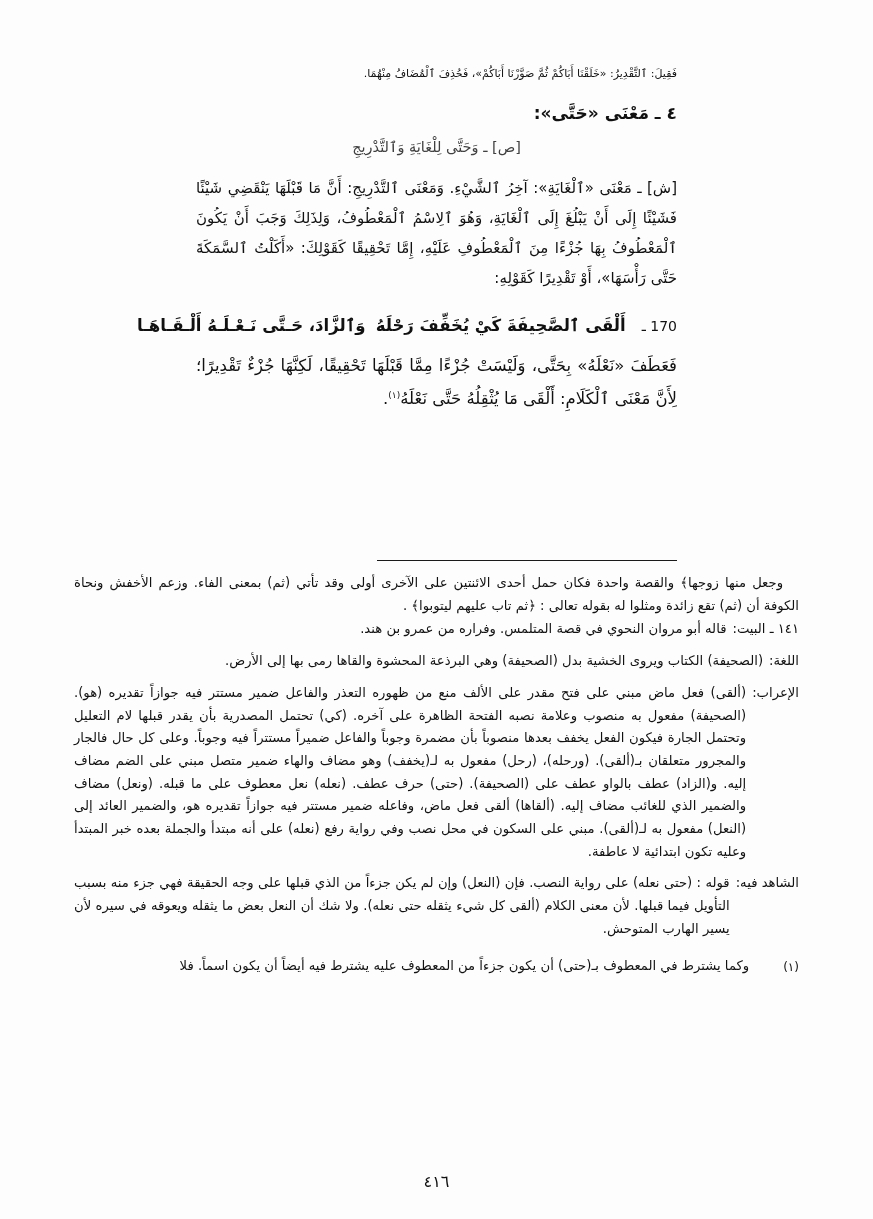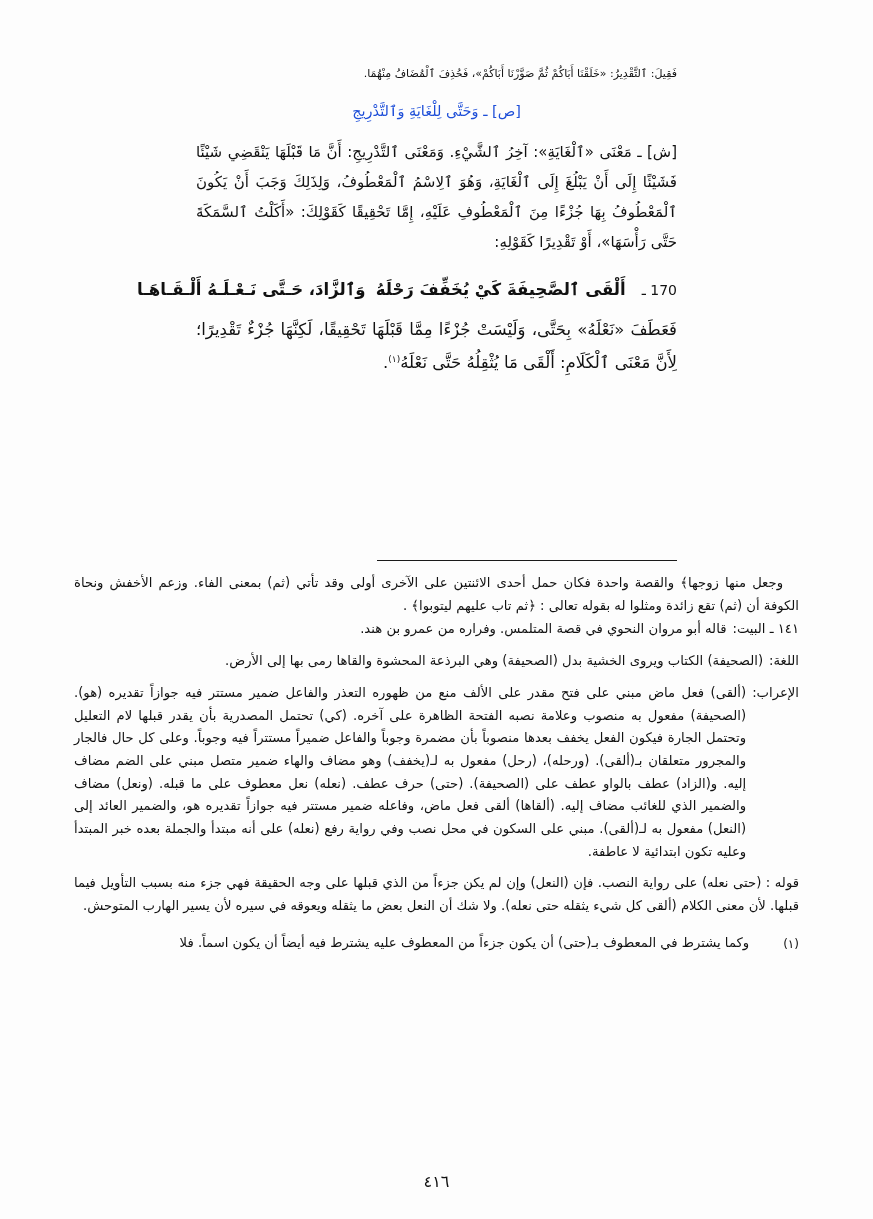--- a/index.html
+++ b/index.html
@@ -35,21 +35,21 @@
   .section-heading {
     font-size: 17px;
     font-weight: bold;
     margin: 12px 0 16px 0;
     text-align: right;
   }
   .sn-quote {
     font-size: 14.5px;
     text-align: center;
     margin: 4px 0 18px 0;
-    color: #1d4ed8;
+    color: #404040;
   }
   .sharh-block {
     font-size: 15px;
     line-height: 2.0;
     text-align: justify;
     text-justify: inter-word;
     margin-bottom: 23px;
   }
   .meter-tag {
     font-size: 12.5px;
@@ -159,20 +159,21 @@
 </style>
 </head>
 <body>
 
 <div class="page">
 
   <div class="content">
 
     <div class="matn-first">فَقِيلَ: ٱلتَّقْدِيرُ: «خَلَقْنَا أَبَاكُمْ ثُمَّ صَوَّرْنَا أَبَاكُمْ»، فَحُذِفَ ٱلْمُضَافُ مِنْهُمَا.</div>
 
+    <div class="section-heading">٤ ـ مَعْنَى «حَتَّى»:</div>
 
     <div class="sn-quote">[ص] ـ وَحَتَّى لِلْغَايَةِ وَٱلتَّدْرِيجِ</div>
 
     <div class="sharh-block">[ش] ـ مَعْنَى «ٱلْغَايَةِ»: آخِرُ ٱلشَّيْءِ. وَمَعْنَى ٱلتَّدْرِيجِ: أَنَّ مَا قَبْلَهَا يَنْقَضِي شَيْئًا فَشَيْئًا إِلَى أَنْ يَبْلُغَ إِلَى ٱلْغَايَةِ، وَهُوَ ٱلِاسْمُ ٱلْمَعْطُوفُ، وَلِذَلِكَ وَجَبَ أَنْ يَكُونَ ٱلْمَعْطُوفُ بِهَا جُزْءًا مِنَ ٱلْمَعْطُوفِ عَلَيْهِ، إِمَّا تَحْقِيقًا كَقَوْلِكَ: «أَكَلْتُ ٱلسَّمَكَةَ حَتَّى رَأْسَهَا»، أَوْ تَقْدِيرًا كَقَوْلِهِ:</div>
 
 
     <div class="verse-row">
       <span class="verse-num">170 ـ</span>
       <span class="hemistich">أَلْقَى ٱلصَّحِيفَةَ كَيْ يُخَفِّفَ رَحْلَهُ</span>
       <span class="hemistich">وَٱلزَّادَ، حَـتَّى نَـعْـلَـهُ أَلْـقَـاهَـا</span>
@@ -199,20 +200,21 @@
       <span class="tag fn-label">اللغة:</span>
       <span class="body">(الصحيفة) الكتاب ويروى الخشية بدل (الصحيفة) وهي البرذعة المحشوة والقاها رمى بها إلى الأرض.</span>
     </div>
 
     <div class="fn-hang">
       <span class="tag fn-label">الإعراب:</span>
       <span class="body">(ألقى) فعل ماض مبني على فتح مقدر على الألف منع من ظهوره التعذر والفاعل ضمير مستتر فيه جوازاً تقديره (هو).  (الصحيفة) مفعول به منصوب وعلامة نصبه الفتحة الظاهرة على آخره.  (كي) تحتمل المصدرية بأن يقدر قبلها لام التعليل وتحتمل الجارة فيكون الفعل يخفف بعدها منصوباً بأن مضمرة وجوباً والفاعل ضميراً مستتراً فيه وجوباً.  وعلى كل حال فالجار والمجرور متعلقان بـ(ألقى).  (ورحله)، (رحل) مفعول به لـ(يخفف) وهو مضاف والهاء ضمير متصل مبني على الضم مضاف إليه.  و(الزاد) عطف بالواو عطف على (الصحيفة).  (حتى) حرف عطف.  (نعله) نعل معطوف على ما قبله.  (ونعل) مضاف والضمير الذي للغائب مضاف إليه.  (ألقاها) ألقى فعل ماض، وفاعله ضمير مستتر فيه جوازاً تقديره هو، والضمير العائد إلى (النعل) مفعول به لـ(ألقى).  مبني على السكون في محل نصب وفي رواية رفع (نعله) على أنه مبتدأ والجملة بعده خبر المبتدأ وعليه تكون ابتدائية لا عاطفة.</span>
     </div>
 
     <div class="fn-hang">
+      <span class="tag fn-label">الشاهد فيه:</span>
       <span class="body">قوله : (حتى نعله) على رواية النصب.  فإن (النعل) وإن لم يكن جزءاً من الذي قبلها على وجه الحقيقة فهي جزء منه بسبب التأويل فيما قبلها.  لأن معنى الكلام (ألقى كل شيء يثقله حتى نعله).  ولا شك أن النعل بعض ما يثقله ويعوقه في سيره لأن يسير الهارب المتوحش.</span>
     </div>
 
     <div class="fn-last">
       <span class="marker">(١)</span>
       <span class="txt">وكما يشترط في المعطوف بـ(حتى) أن يكون جزءاً من المعطوف عليه يشترط فيه أيضاً أن يكون اسماً.  فلا</span>
     </div>
 
   </div>
 

